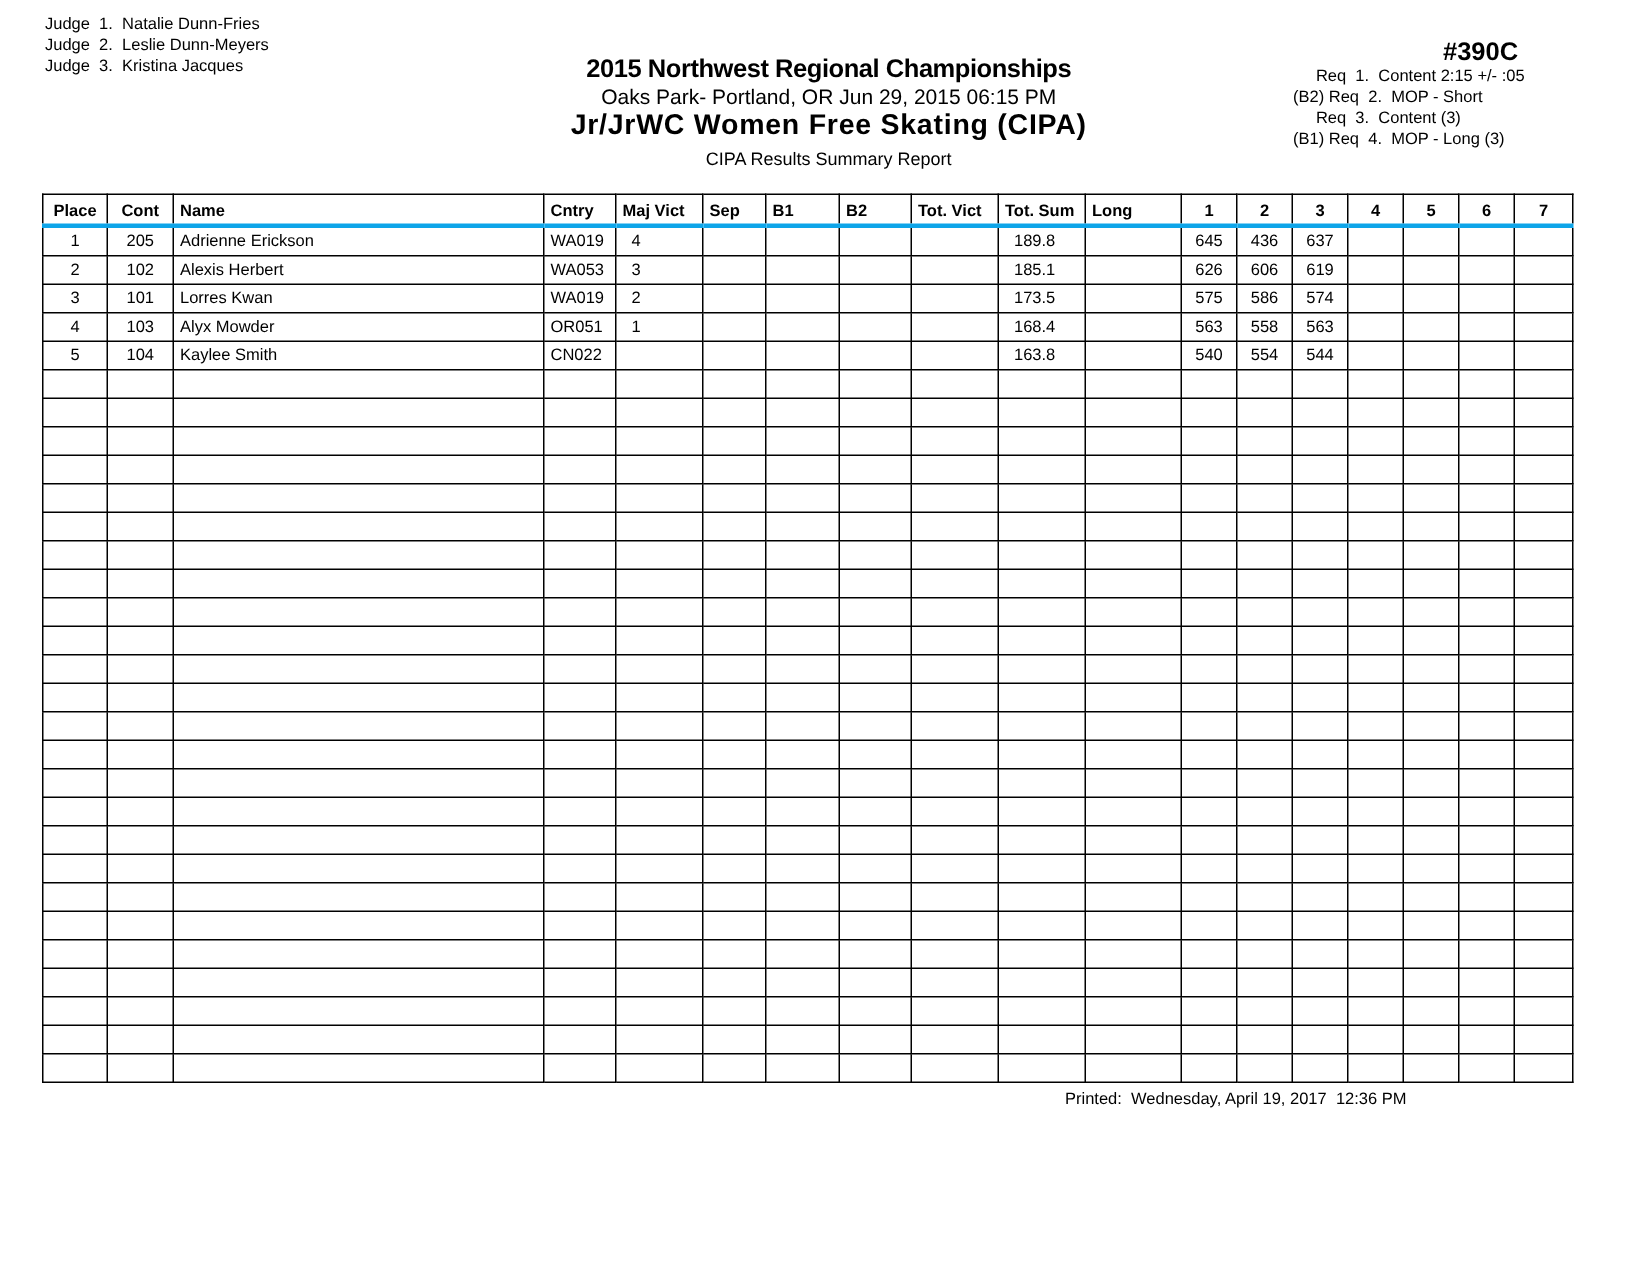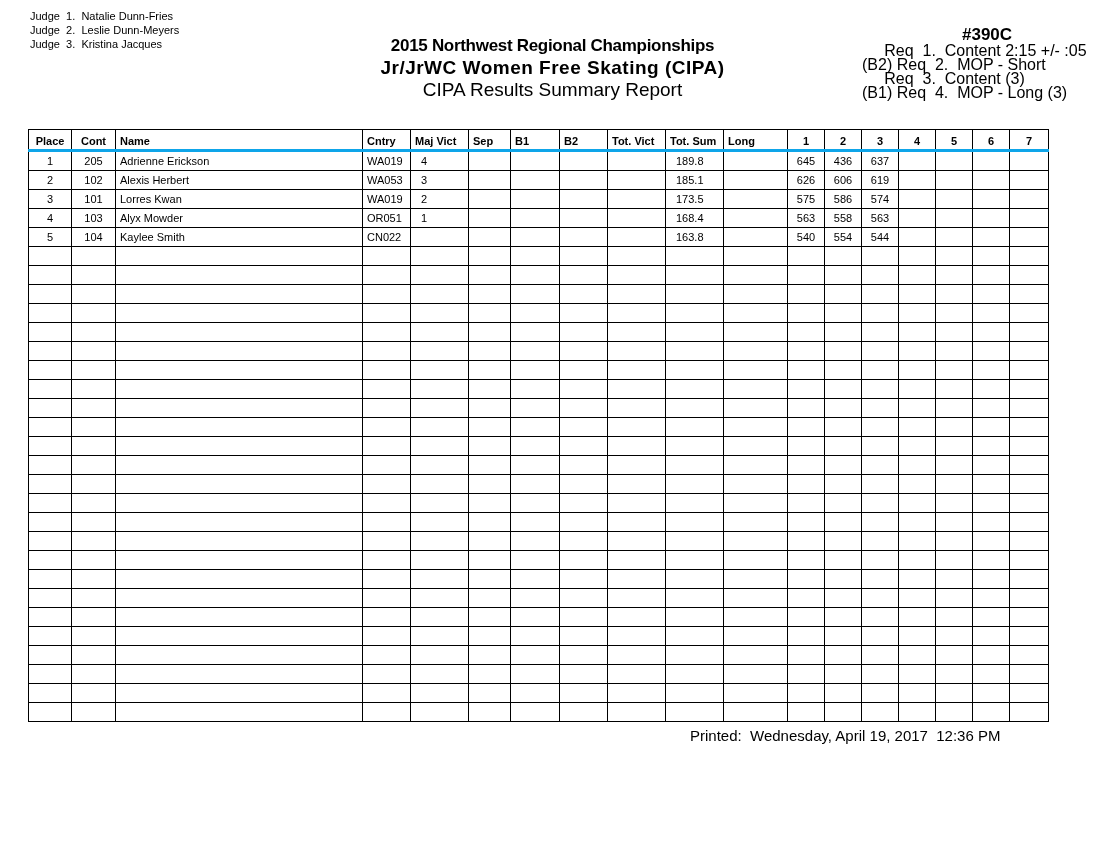--- a/index.html
+++ b/index.html
@@ -4,41 +4,42 @@
 <style>
   html, body { margin:0; padding:0; background:#ffffff; }
   body { width:1100px; height:850px; position:relative; overflow:hidden;
          font-family:"Liberation Sans", sans-serif; color:#000; }
   .judges { position:absolute; left:30px; top:9px; font-size:11px; line-height:14px; }
   .judges .row { white-space:pre; }
   .title-block { position:absolute; left:350px; top:24px; width:405px; text-align:center; }
   .t1 { font-size:17px; font-weight:bold; line-height:20px; letter-spacing:-0.3px;margin-top:12px; }
   .t2 { font-size:14px; line-height:16px; }
   .t3 { font-size:19px; font-weight:bold; line-height:24px; letter-spacing:0.5px; }
-  .t4 { font-size:19px; line-height:20px; }
+  .t4 { font-size:12px; line-height:20px; }
   .event-no { position:absolute; left:962px; top:25px; font-size:17px; font-weight:bold; }
-  .reqs { position:absolute; left:862px; top:44px; font-size:16px; line-height:14px; }
+  .reqs { position:absolute; left:862px; top:44px; font-size:11px; line-height:14px; }
   .reqs .r { white-space:pre; }
   table.grid { position:absolute; left:28px; top:129px; border-collapse:collapse; table-layout:fixed; width:1020px; }
   table.grid th, table.grid td { border:1px solid #000; height:18px; padding:0 0 0 4px; font-size:11px; font-weight:normal; white-space:nowrap; overflow:hidden; text-align:left; }
   table.grid thead th { border-bottom:3px solid #0ea5e9; height:17px; padding-top:2px;font-weight:bold; }
   table.grid .c { text-align:center; padding-left:0; }
-  .printed { position:absolute; left:690px; top:727px; font-size:15px; white-space:pre; }
+  .printed { position:absolute; left:710px; top:727px; font-size:11px; white-space:pre; }
 </style>
 </head>
 <body>
 
 <div class="judges">
   <div class="row"><span>Judge  1.</span>  <span>Natalie Dunn-Fries</span></div>
   <div class="row"><span>Judge  2.</span>  <span>Leslie Dunn-Meyers</span></div>
   <div class="row"><span>Judge  3.</span>  <span>Kristina Jacques</span></div>
 </div>
 
 <div class="title-block">
   <div class="t1">2015 Northwest Regional Championships</div>
+  <div class="t2">Oaks Park- Portland, OR  Jun 29, 2015  06:15 PM</div>
   <div class="t3">Jr/JrWC Women Free Skating (CIPA)</div>
   <div class="t4">CIPA Results Summary Report</div>
 </div>
 
 <div class="event-no">#390C</div>
 
 <div class="reqs">
   <div class="r">     <span>Req  1.</span>  <span>Content 2:15 +/- :05</span></div>
   <div class="r"><span>(B2)</span> <span>Req  2.</span>  <span>MOP - Short</span></div>
   <div class="r">     <span>Req  3.</span>  <span>Content (3)</span></div>

